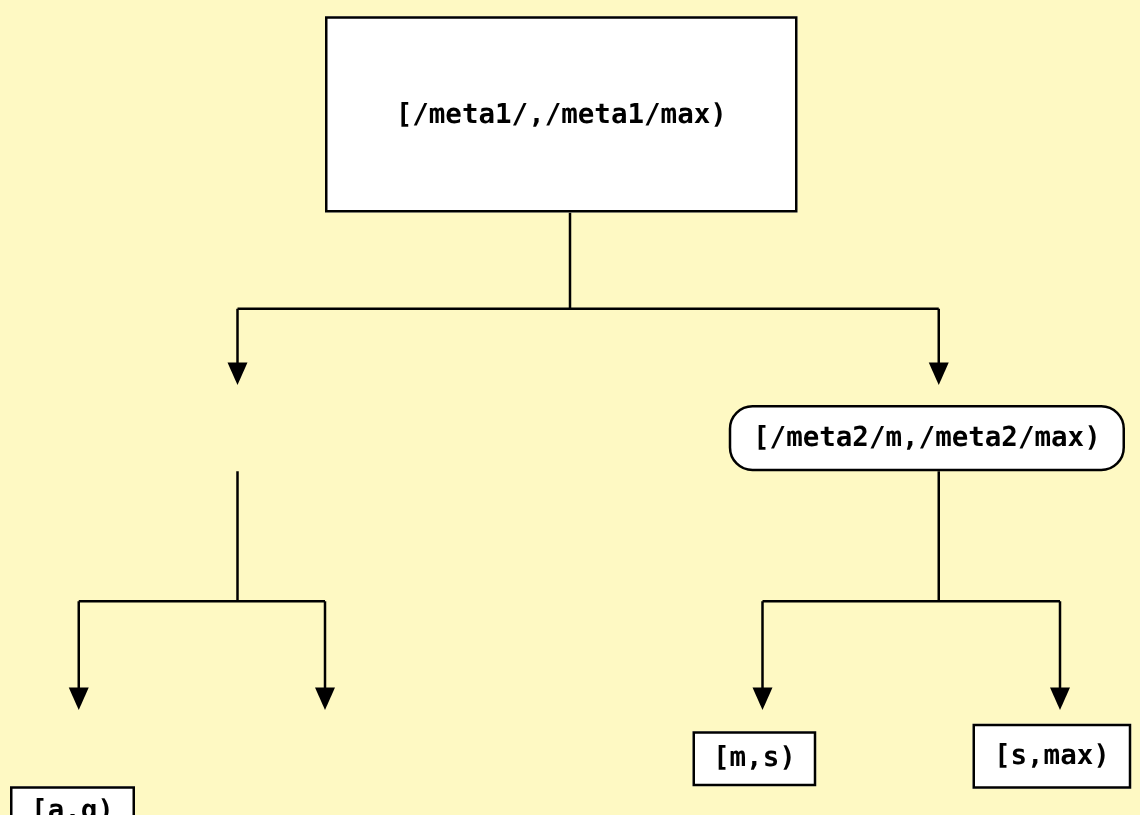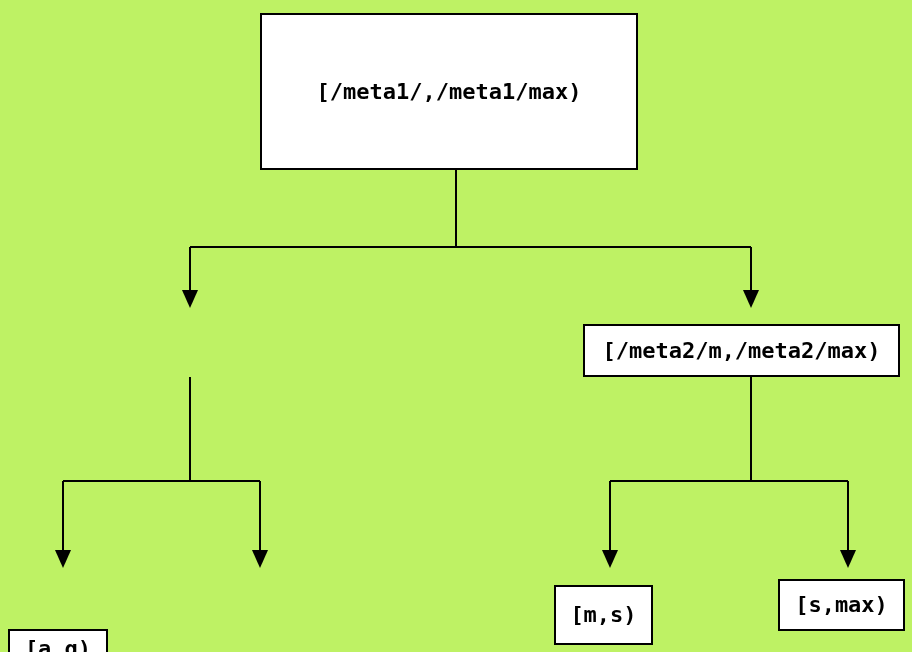--- a/index.html
+++ b/index.html
@@ -4,21 +4,21 @@
 <style>
   html, body {
     margin: 0;
     padding: 0;
     background: #ffffff;
   }
   .canvas {
     position: relative;
     width: 912px;
     height: 652px;
-    background: #bef264;
+    background: #fef9c3;
     overflow: hidden;
     text-align: center;
   }
   .connectors {
     position: absolute;
     left: 0;
     top: 0;
     width: 912px;
     height: 652px;
   }
@@ -32,24 +32,24 @@
     justify-content: center;
     font-family: "DejaVu Sans Mono", "Liberation Mono", monospace;
     font-weight: bold;
     font-size: 22px;
     line-height: 1;
     color: #000000;
     white-space: nowrap;
   }
   .node-root    { left: 260px; top: 13px;  width: 378px; height: 157px; }
   .node-l1-left { left: 23px;  top: 324px; width: 320px; height: 53px; }
-  .node-l1-right{ left: 583px; top: 324px; width: 317px; height: 53px; }
+  .node-l1-right{ left: 583px; top: 324px; width: 317px; height: 53px; border-radius: 19px; }
   .node-leaf-0  { left: 8px;   top: 585px; width: 100px; height: 40px; margin-top: 44px; }
   .node-leaf-1  { left: 204px; top: 585px; width: 99px;  height: 52px; }
-  .node-leaf-2  { left: 554px; top: 585px; width: 99px;  height: 60px; }
+  .node-leaf-2  { left: 554px; top: 585px; width: 99px;  height: 44px; }
   .node-leaf-3  { left: 778px; top: 579px; width: 127px; height: 52px; }
 </style>
 </head>
 <body>
 
 <div class="canvas">
 
   <svg class="connectors" viewBox="0 0 912 652" xmlns="http://www.w3.org/2000/svg">
 
     <path d="M456 170 V247" stroke="#000000" stroke-width="2" fill="none"></path>

